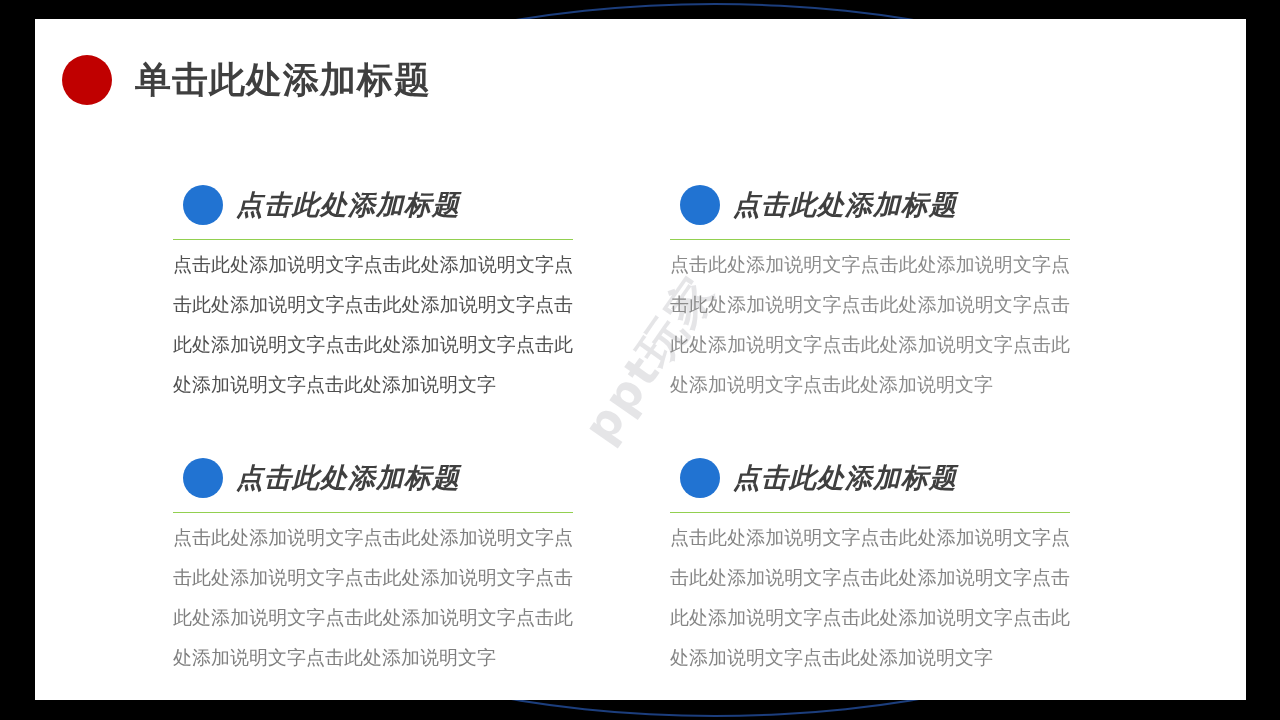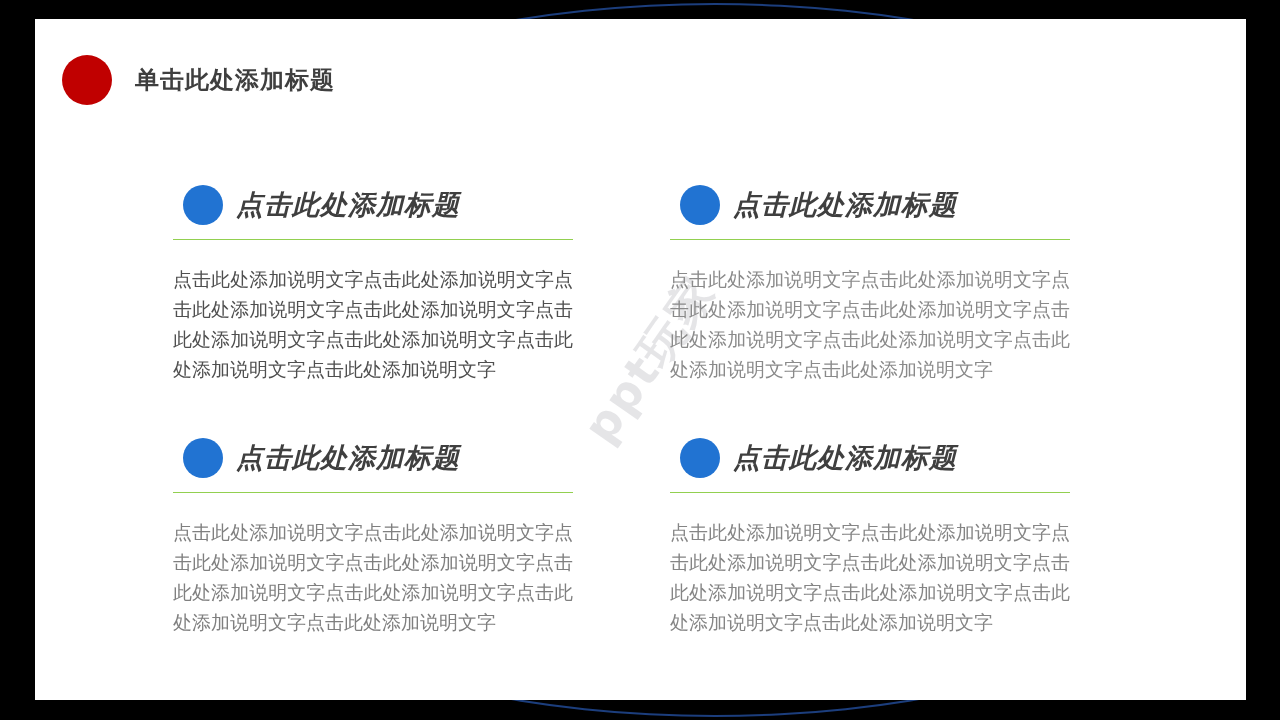--- a/index.html
+++ b/index.html
@@ -21,34 +21,34 @@
     z-index:2;display:flex;align-items:center;justify-content:center;
     transform:rotate(-55deg);font-size:46px;font-weight:700;letter-spacing:2px;
     color:#8c8c96;opacity:0.22;text-shadow:1px 1px 0 rgba(255,255,255,0.85);
     pointer-events:none;}
 
   
   .page-header{position:absolute;left:62px;top:55px;display:flex;
     align-items:center;gap:23px;z-index:3;}
   .red-dot{width:50px;height:50px;border-radius:50%;background:#c00000;
     flex:0 0 auto;}
-  .page-title{margin:0;font-size:24px;font-weight:700;letter-spacing:1px;
+  .page-title{margin:0;font-size:36px;font-weight:700;letter-spacing:1px;
     color:#3f3f3f;line-height:50px;white-space:nowrap;}
 
   
   .grid{position:absolute;left:173px;top:185px;z-index:3;display:grid;
     grid-template-columns:400px 400px;column-gap:97px;row-gap:54px;}
   .sec{width:400px;}
   .sec-header{display:flex;align-items:center;gap:13px;height:40px;font-style:italic;}
   .blue-dot{width:40px;height:40px;border-radius:50%;background:#2173d2;
     margin-left:10px;flex:0 0 auto;}
   .sec-title{margin:0;font-size:27px;font-weight:700;letter-spacing:1px;
     color:#3f3f3f;line-height:40px;white-space:nowrap;}
   .sec-line{margin-top:14px;border-top:1px solid #92d050;height:0;}
-  .sec-body{margin:24px 0 0;font-size:19px;line-height:30px;
+  .sec-body{margin:4px 0 0;font-size:19px;line-height:40px;
     word-break:break-all;text-align:justify;color:#808080;}
 </style>
 </head>
 <body>
 
 <div class="stage" style="background: rgb(0, 0, 0);">
 
   <div class="arc-clip">
     <div class="arc" style="border-color: rgb(28, 62, 125);"></div>
   </div>

